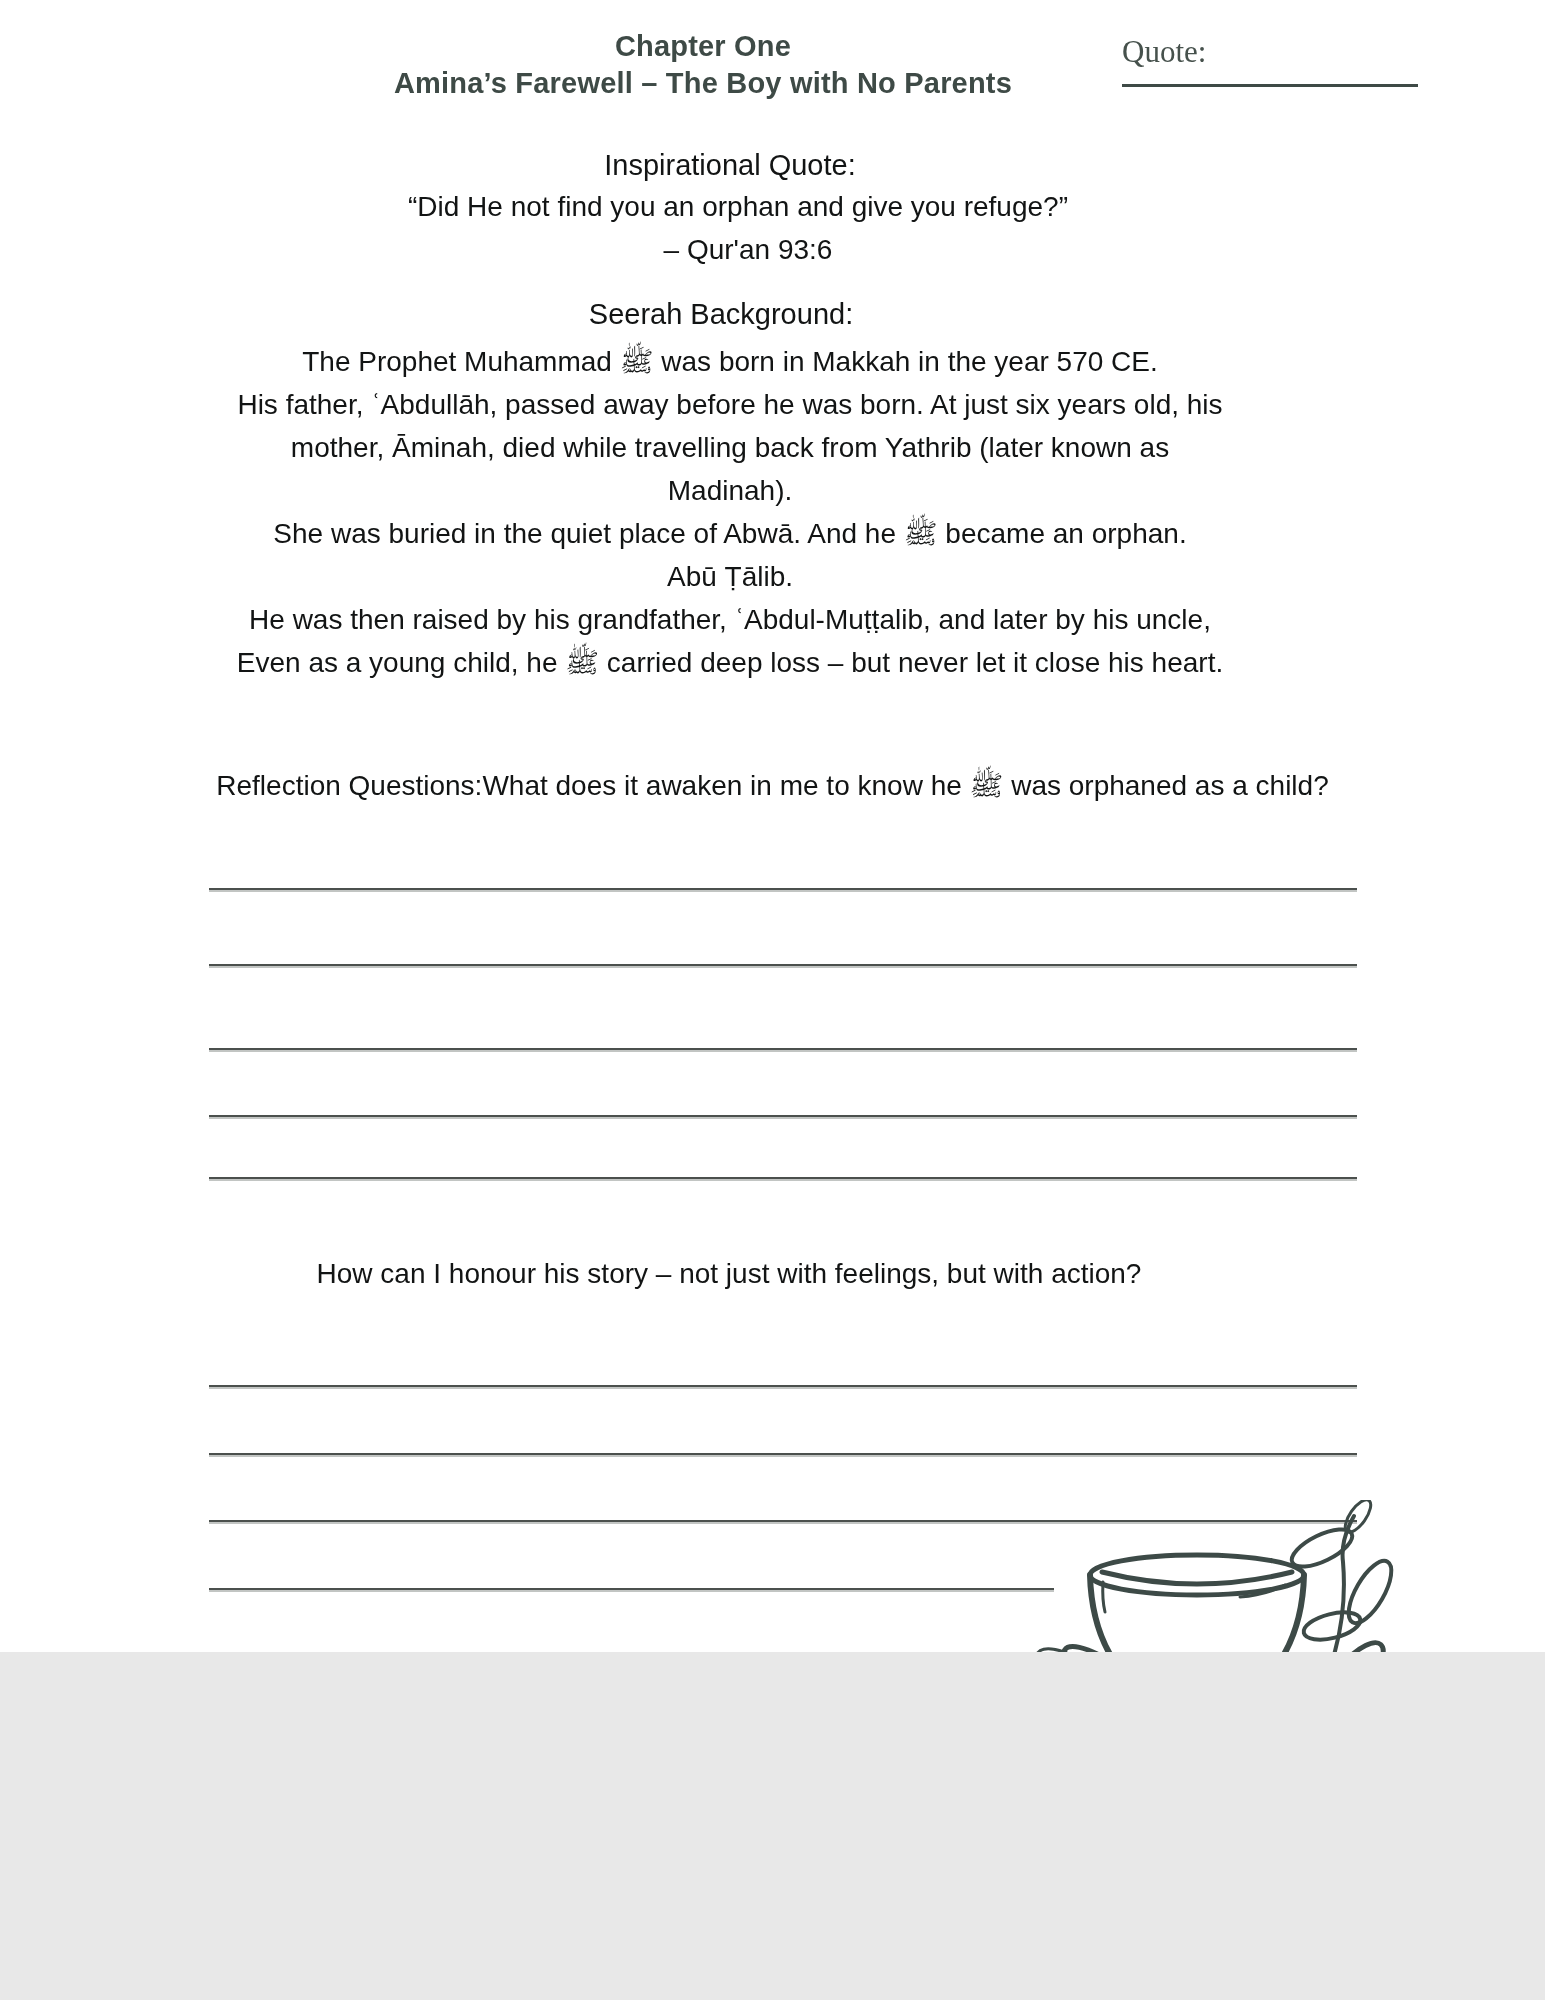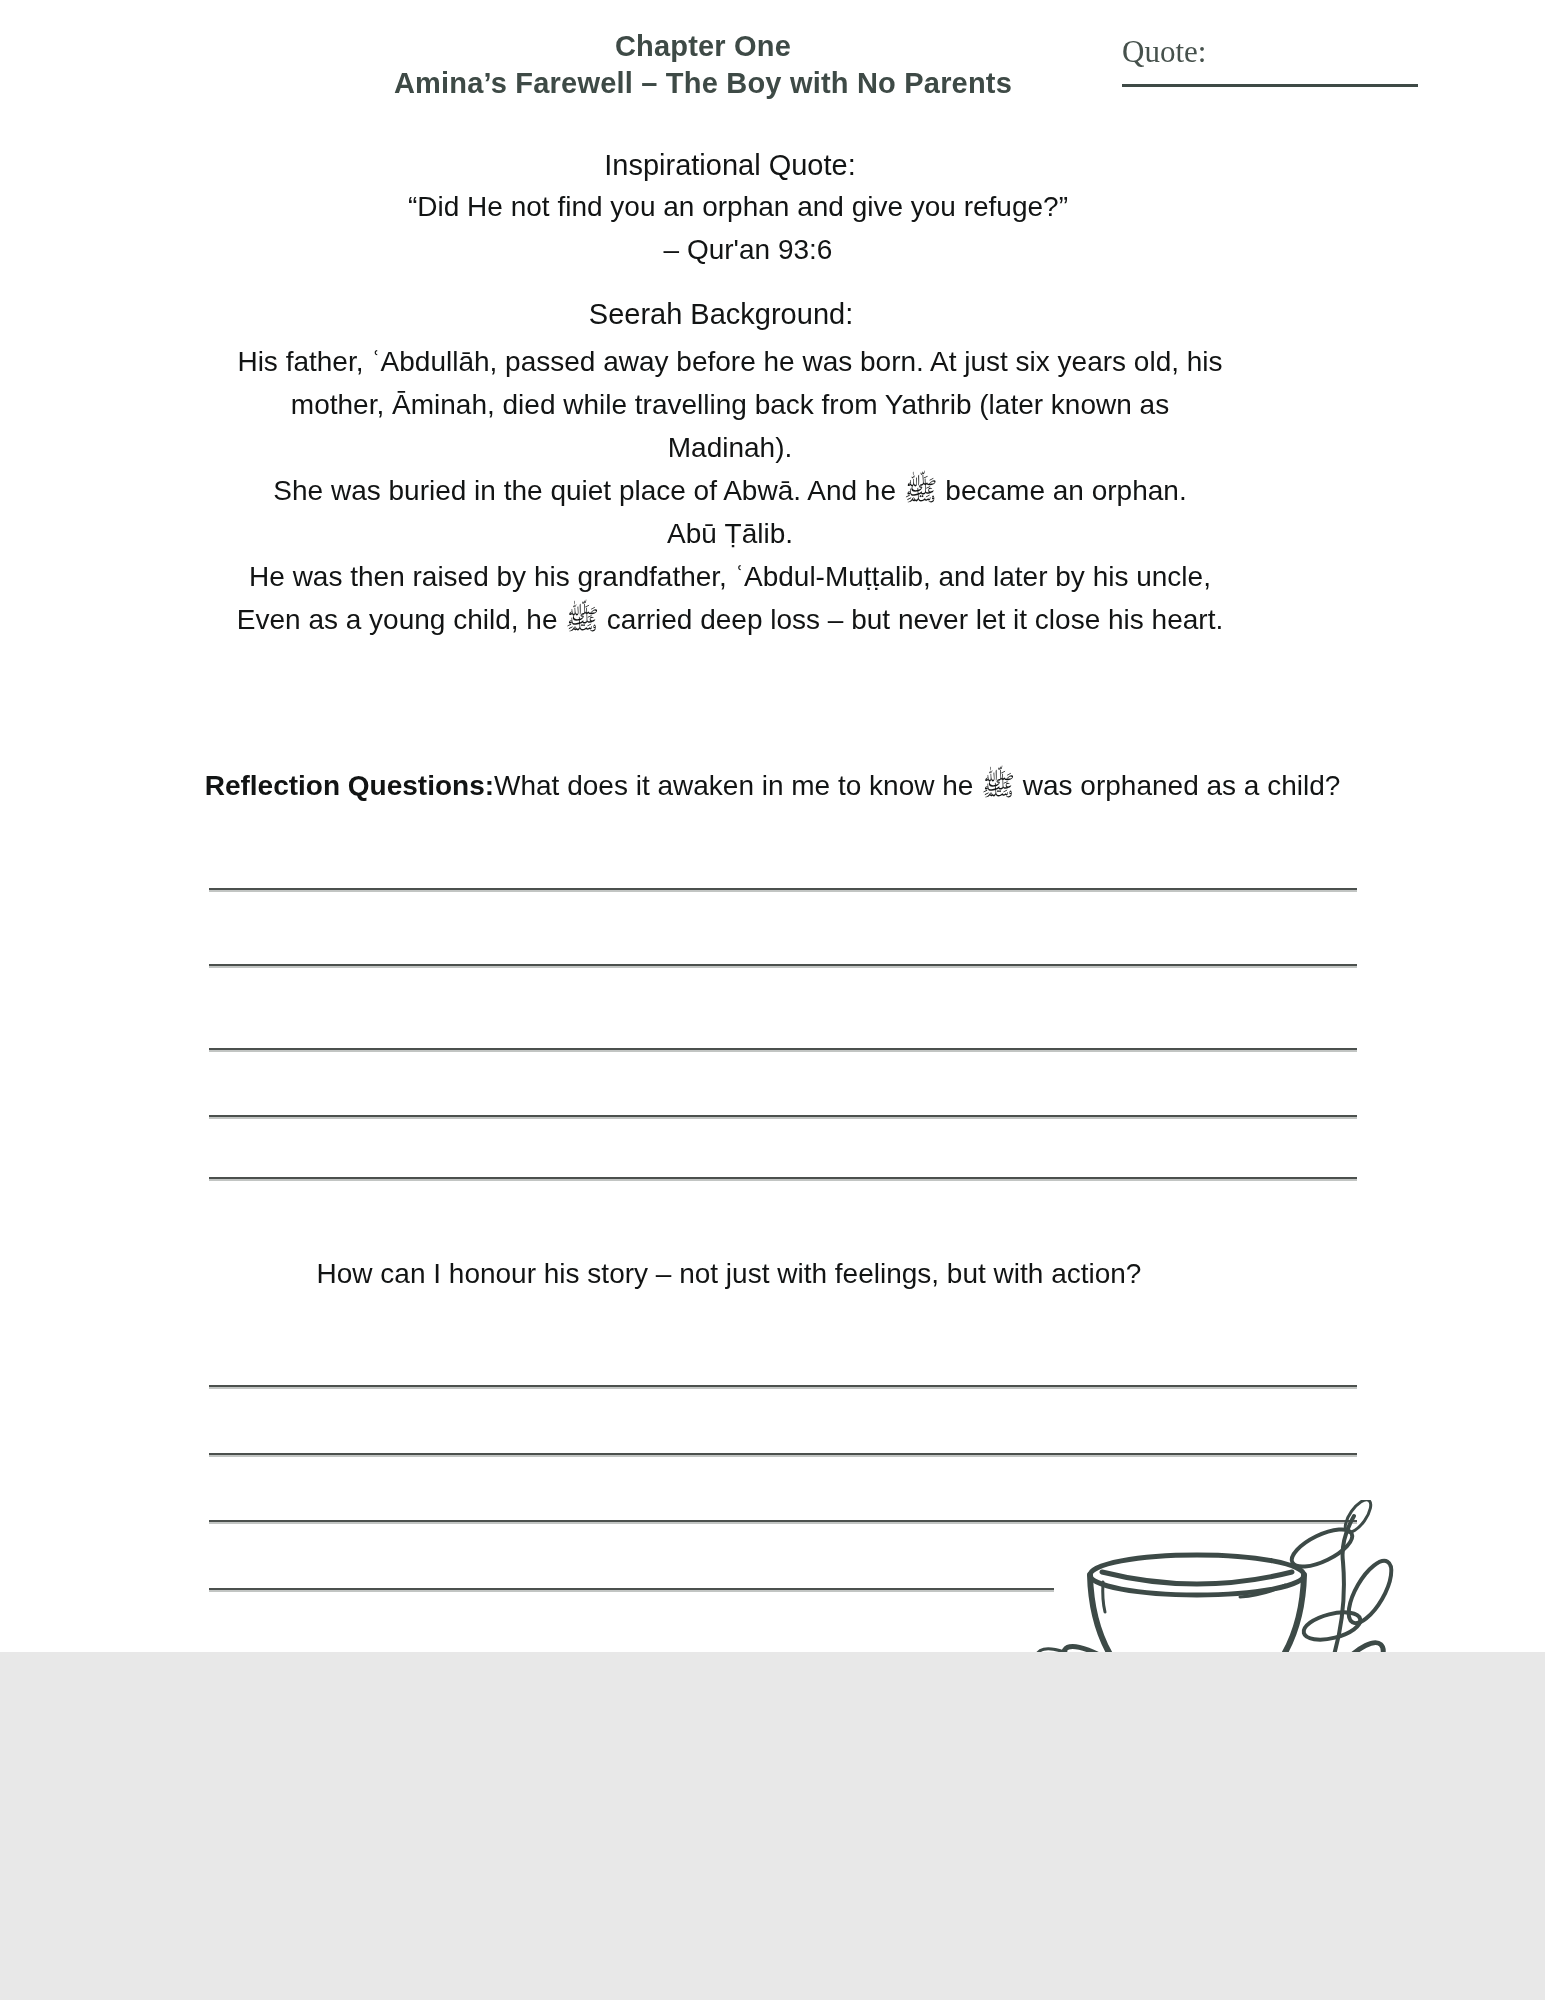--- a/index.html
+++ b/index.html
@@ -40,21 +40,21 @@
   .center-col{left:0;width:1460px;text-align:center;}
   .full-center{left:0;width:1545px;text-align:center;}
   .h-bold{font-size:29px;font-weight:400;line-height:34px;color:var(--body);}
   .body-text{font-size:28px;line-height:34px;color:var(--body);margin-left:8px;}
   .quote-heading{top:148px;}
   .quote-text{top:190px;}
   .quote-attr{top:233px;padding-left:10px;}
   .seerah-heading{top:297px;left:0;width:1442px;}
   .seerah-lines{top:340px;left:0;width:1460px;text-align:center;font-size:28px;line-height:43px;color:var(--body);}
   .reflection-line{top:764px;font-size:28px;line-height:43px;}
-  .reflection-line b{font-weight:700;}
+  .reflection-line b{font-weight:400;}
   .question2{top:1252px;left:0;width:1458px;text-align:center;font-size:28px;line-height:43px;color:var(--body);}
   
   .wline{
     left:209px;height:2px;
     background:var(--rule-line);
     box-shadow:0 2px 0 rgba(120,126,122,.45);
   }
   .wline.thick{height:3px;background:#3a3f3c;}
   
   .teacup{top:1500px;left:1002px;width:400px;height:300px;color:var(--illustration-stroke);}
@@ -70,20 +70,21 @@
   </div>
   <div class="abs date-label">Quote:</div>
   <div class="abs date-line"></div>
 
   <div class="abs center-col h-bold quote-heading">Inspirational Quote:</div>
   <div class="abs center-col body-text quote-text">“Did He not find you an orphan and give you refuge?”</div>
   <div class="abs center-col body-text quote-attr">– Qur'an 93:6</div>
 
   <div class="abs center-col h-bold seerah-heading">Seerah Background:</div>
   <div class="abs seerah-lines">
+    <div>The Prophet Muhammad ﷺ was born in Makkah in the year 570 CE.</div>
     <div>His father, ʿAbdullāh, passed away before he was born. At just six years old, his</div>
     <div>mother, Āminah, died while travelling back from Yathrib (later known as</div>
     <div>Madinah).</div>
     <div>She was buried in the quiet place of Abwā. And he ﷺ became an orphan.</div>
     <div>Abū Ṭālib.</div>
     <div>He was then raised by his grandfather, ʿAbdul-Muṭṭalib, and later by his uncle,</div>
     <div>Even as a young child, he ﷺ carried deep loss – but never let it close his heart.</div>
   </div>
 
   <div class="abs full-center reflection-line"><b>Reflection Questions:</b><span>What does it awaken in me to know he ﷺ was orphaned as a child?</span></div>

